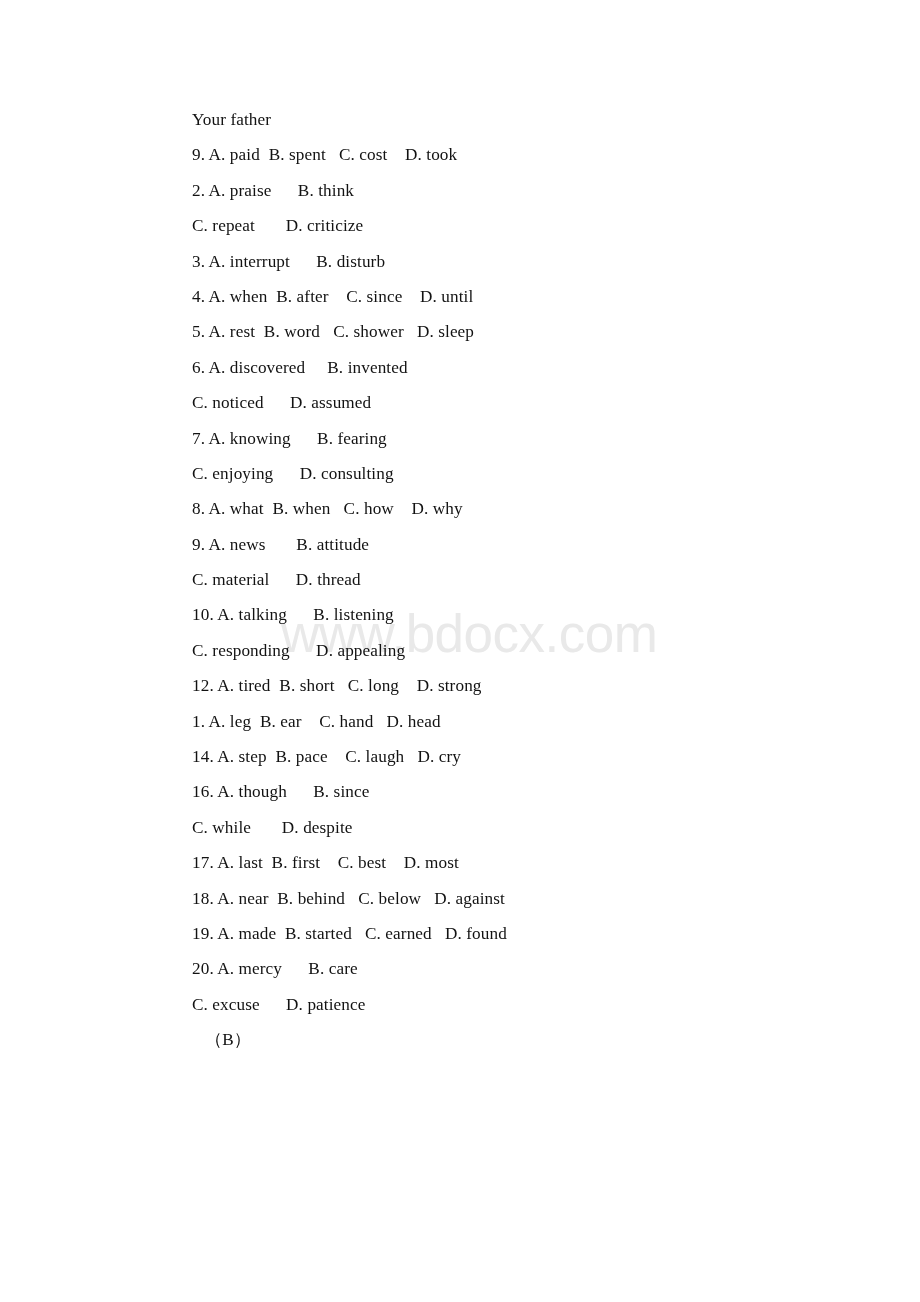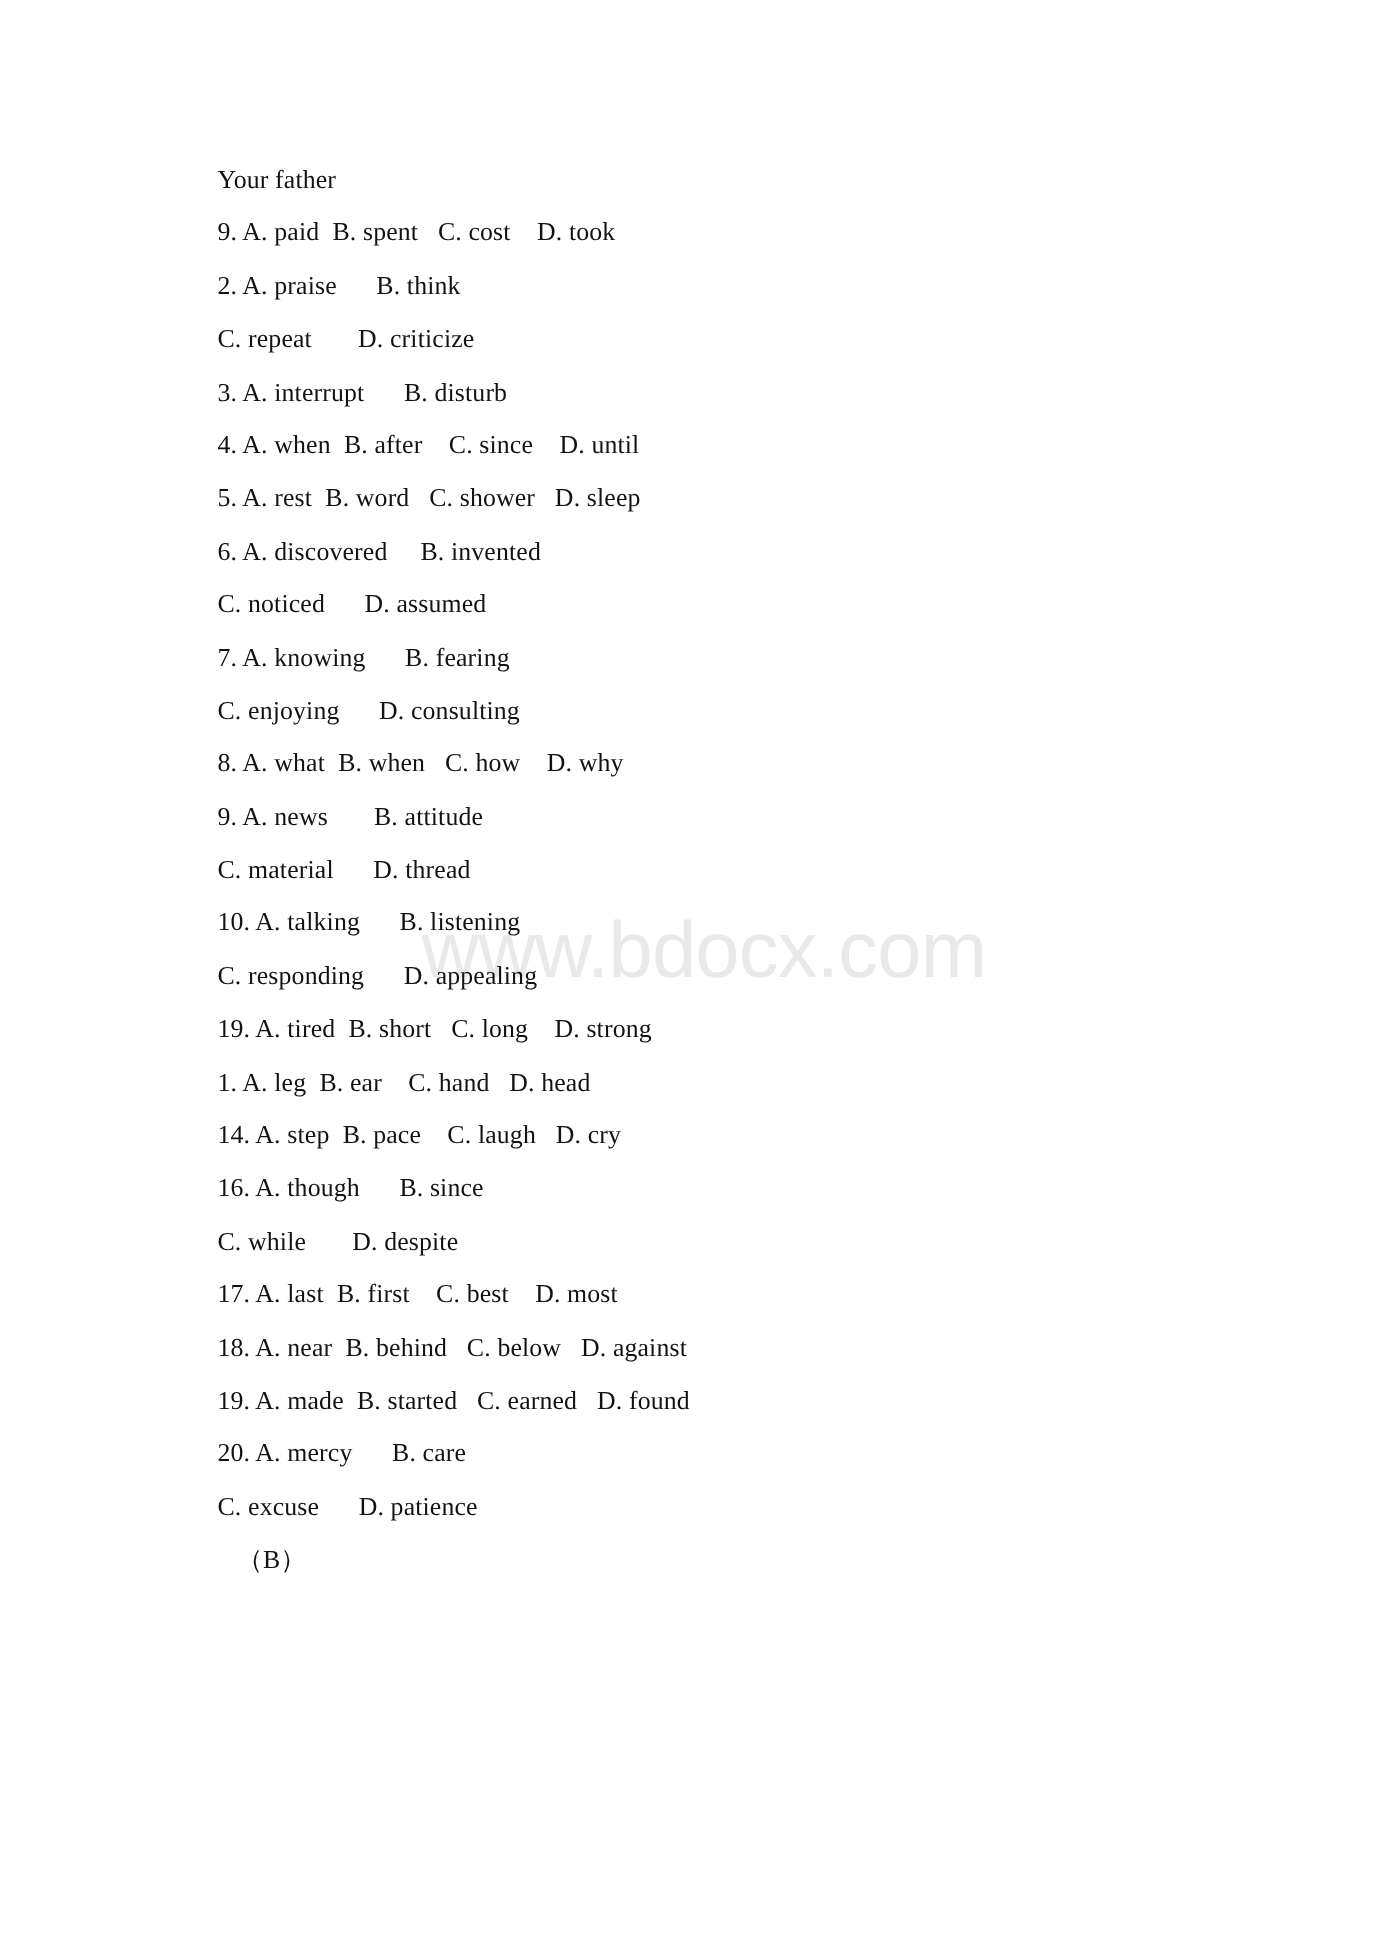--- a/index.html
+++ b/index.html
@@ -49,20 +49,21 @@
     width: 730px;
     z-index: 2;
   }
   .line {
     font-size: 17.2px;
     line-height: 35.4px;
     height: 35.4px;
     color: #121212;
     white-space: pre;
     letter-spacing: 0.1px;
+    margin-left: 47px;
   }
   .line.indent {
     padding-left: 13px;
   }
 </style>
 </head>
 <body>
 
 <div id="watermark">
   <span class="wm-text">www.bdocx.com</span>
@@ -78,21 +79,21 @@
     <div class="line">5. A. rest  B. word   C. shower   D. sleep</div>
     <div class="line">6. A. discovered     B. invented</div>
     <div class="line">C. noticed      D. assumed</div>
     <div class="line">7. A. knowing      B. fearing</div>
     <div class="line">C. enjoying      D. consulting</div>
     <div class="line">8. A. what  B. when   C. how    D. why</div>
     <div class="line">9. A. news       B. attitude</div>
     <div class="line">C. material      D. thread</div>
     <div class="line">10. A. talking      B. listening</div>
     <div class="line">C. responding      D. appealing</div>
-    <div class="line">19. A. tired  B. short   C. long    D. strong</div>
+    <div class="line">12. A. tired  B. short   C. long    D. strong</div>
     <div class="line">1. A. leg  B. ear    C. hand   D. head</div>
     <div class="line">14. A. step  B. pace    C. laugh   D. cry</div>
     <div class="line">16. A. though      B. since</div>
     <div class="line">C. while       D. despite</div>
     <div class="line">17. A. last  B. first    C. best    D. most</div>
     <div class="line">18. A. near  B. behind   C. below   D. against</div>
     <div class="line">19. A. made  B. started   C. earned   D. found</div>
     <div class="line">20. A. mercy      B. care</div>
     <div class="line">C. excuse      D. patience</div>
     <div class="line indent">（B）</div>

